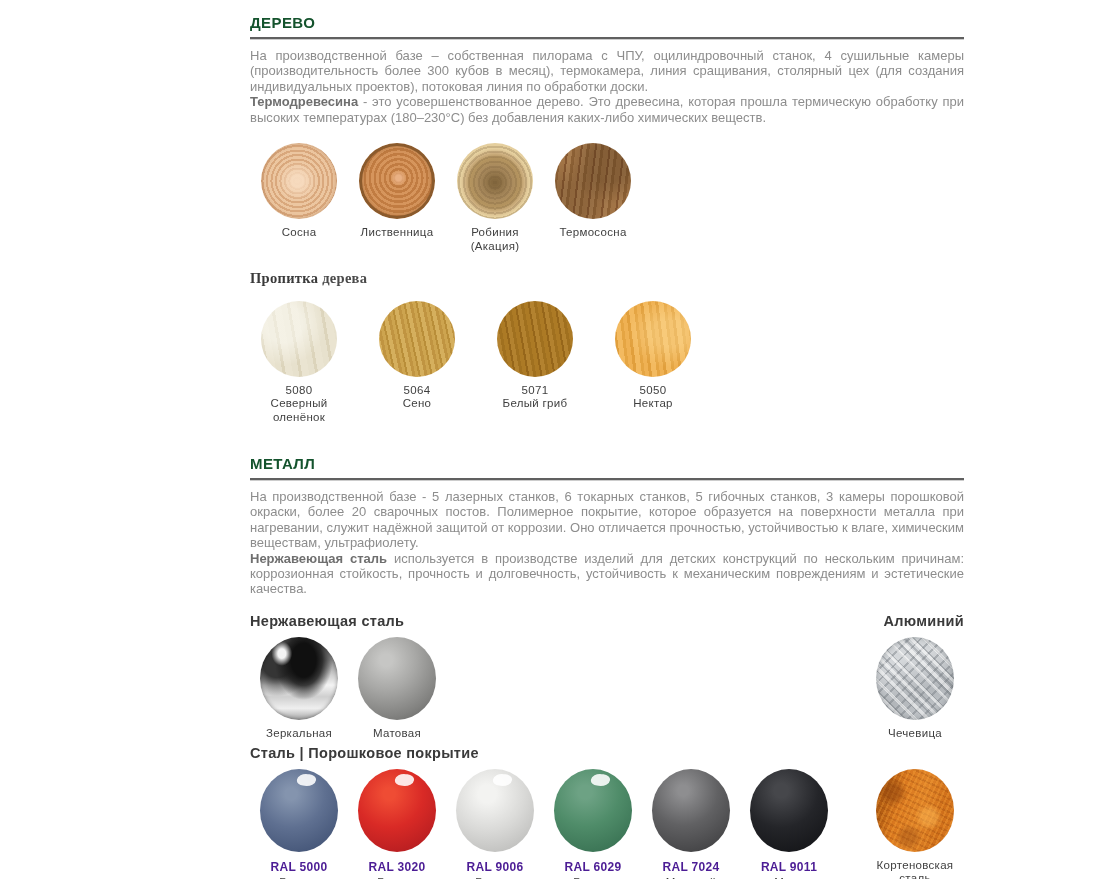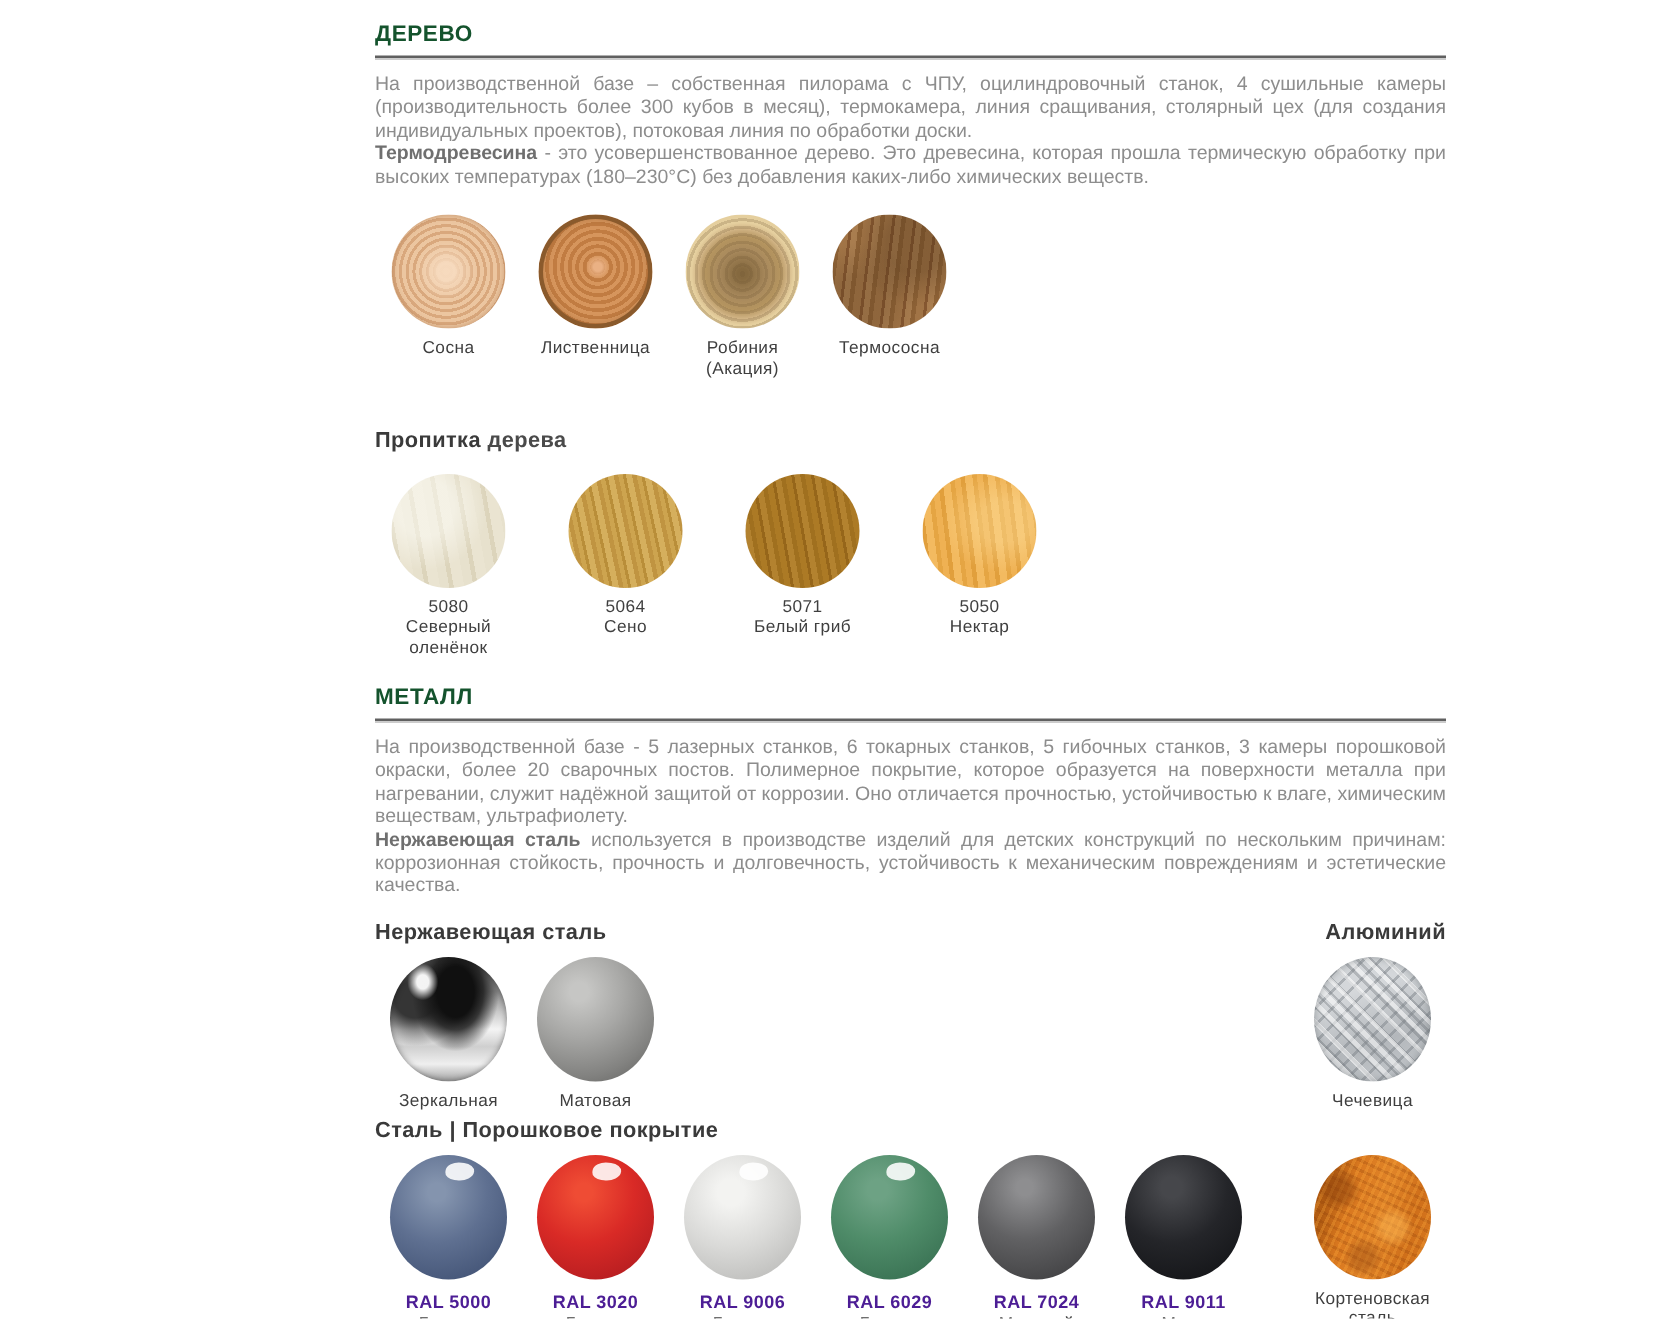--- a/index.html
+++ b/index.html
@@ -138,23 +138,23 @@
       radial-gradient(circle at 22% 28%, rgba(140,65,12,.5) 0 8%, rgba(0,0,0,0) 17%),
       radial-gradient(circle at 68% 58%, rgba(255,185,85,.5) 0 9%, rgba(0,0,0,0) 19%),
       radial-gradient(circle at 42% 82%, rgba(150,72,16,.4) 0 8%, rgba(0,0,0,0) 16%),
       repeating-linear-gradient(115deg, rgba(255,172,62,.28) 0 2px, rgba(0,0,0,0) 2px 5px),
       repeating-linear-gradient(25deg, rgba(132,58,8,.22) 0 2px, rgba(0,0,0,0) 2px 6px),
       linear-gradient(105deg,#b25c12 0 16%,#d9781f 32%,#e08428 55%,#cf6f1a 78%,#d97a20 100%);
   }
 
   
   .mt-woodrow{margin-top:18px;}
-  .mt-implabel{margin-top:32px;}
+  .mt-implabel{margin-top:16px;font-family:Liberation Serif, serif;}
   .mt-improw{margin-top:14px;gap:20px;}
-  .mt-metal{margin-top:16px;}
+  .mt-metal{margin-top:30px;}
   .mt-steelhead{margin-top:16px;}
   .mt-steelrow{margin-top:8px;}
   .mt-powderhead{margin-top:4px;}
   .mt-powderrow{margin-top:8px;}
   .left-group{display:flex;}
 </style>
 </head>
 <body>
 
 <div class="content">

